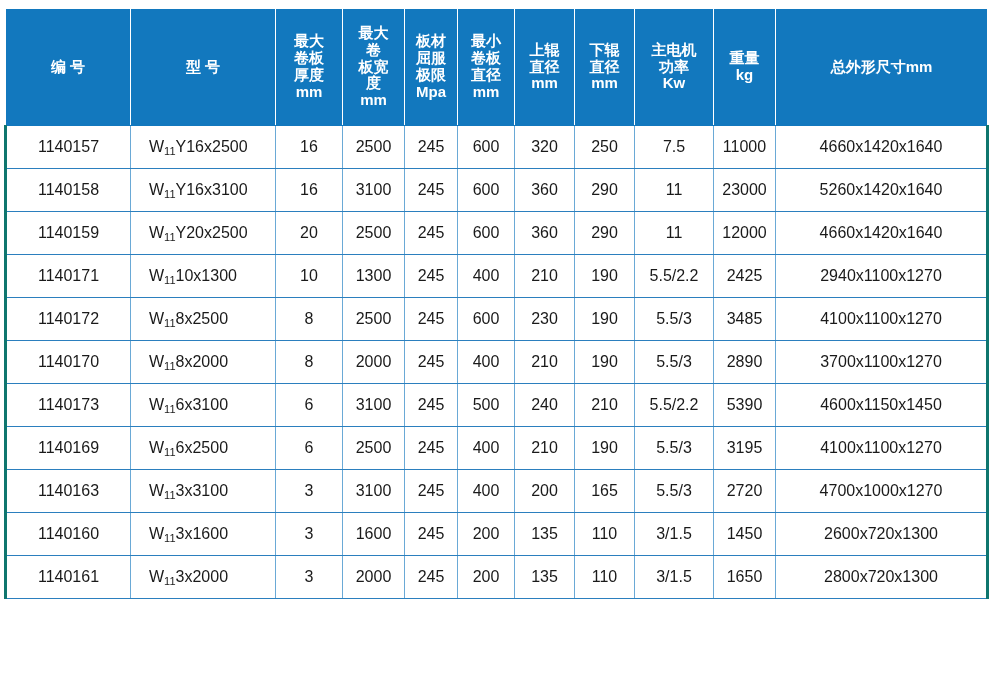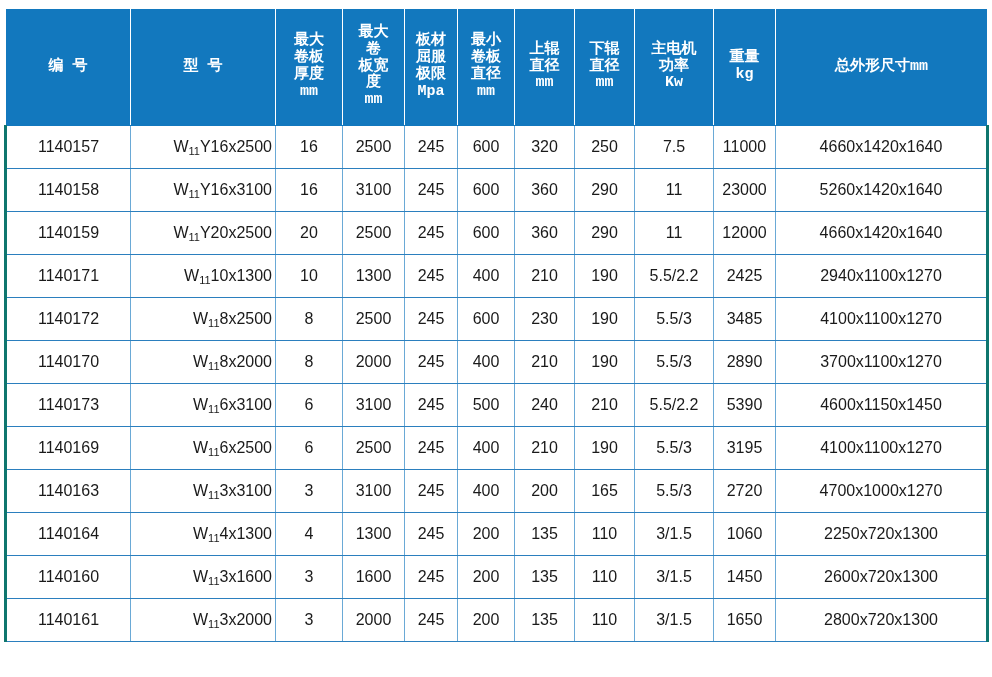--- a/index.html
+++ b/index.html
@@ -29,21 +29,20 @@
     background: #1278be;
     color: #ffffff;
     font-weight: bold;
     border: 1px solid #ffffff;
     border-bottom: 1px solid #1278be;
     padding: 4px 2px;
     vertical-align: middle;
     line-height: 1.12;
     font-size: 15px;
     height: 108px;
-    font-family: Liberation Mono, monospace;
   }
   table.spec-table th .hdr {
     display: block;
     white-space: pre-line;
     text-align: center;
   }
   table.spec-table th.wide .hdr {
     white-space: nowrap;
   }
   table.spec-table td {
@@ -58,21 +57,21 @@
     font-size: 16px;
     white-space: nowrap;
   }
   table.spec-table tbody tr td:first-child {
     border-left: 3px solid #0f766e;
   }
   table.spec-table tbody tr td:last-child {
     border-right: 3px solid #0f766e;
   }
   table.spec-table td.model {
-    text-align: right;
+    text-align: left;
     padding-left: 18px;
     margin-top: 40px;
   }
   table.spec-table td.model .sub {
     font-size: 11px;
     vertical-align: -0.25em;
     letter-spacing: 0;
   }
   
   col.c0 { width: 125px; }
@@ -274,33 +273,20 @@
           <td>3100</td>
           <td>245</td>
           <td>400</td>
           <td>200</td>
           <td>165</td>
           <td>5.5/3</td>
           <td>2720</td>
           <td>4700x1000x1270</td>
         </tr>
         <tr>
-          <td>1140164</td>
-          <td class="model"><span>W</span><span class="sub">11</span><span>4x1300</span></td>
-          <td>4</td>
-          <td>1300</td>
-          <td>245</td>
-          <td>200</td>
-          <td>135</td>
-          <td>110</td>
-          <td>3/1.5</td>
-          <td>1060</td>
-          <td>2250x720x1300</td>
-        </tr>
-        <tr>
           <td>1140160</td>
           <td class="model"><span>W</span><span class="sub">11</span><span>3x1600</span></td>
           <td>3</td>
           <td>1600</td>
           <td>245</td>
           <td>200</td>
           <td>135</td>
           <td>110</td>
           <td>3/1.5</td>
           <td>1450</td>

